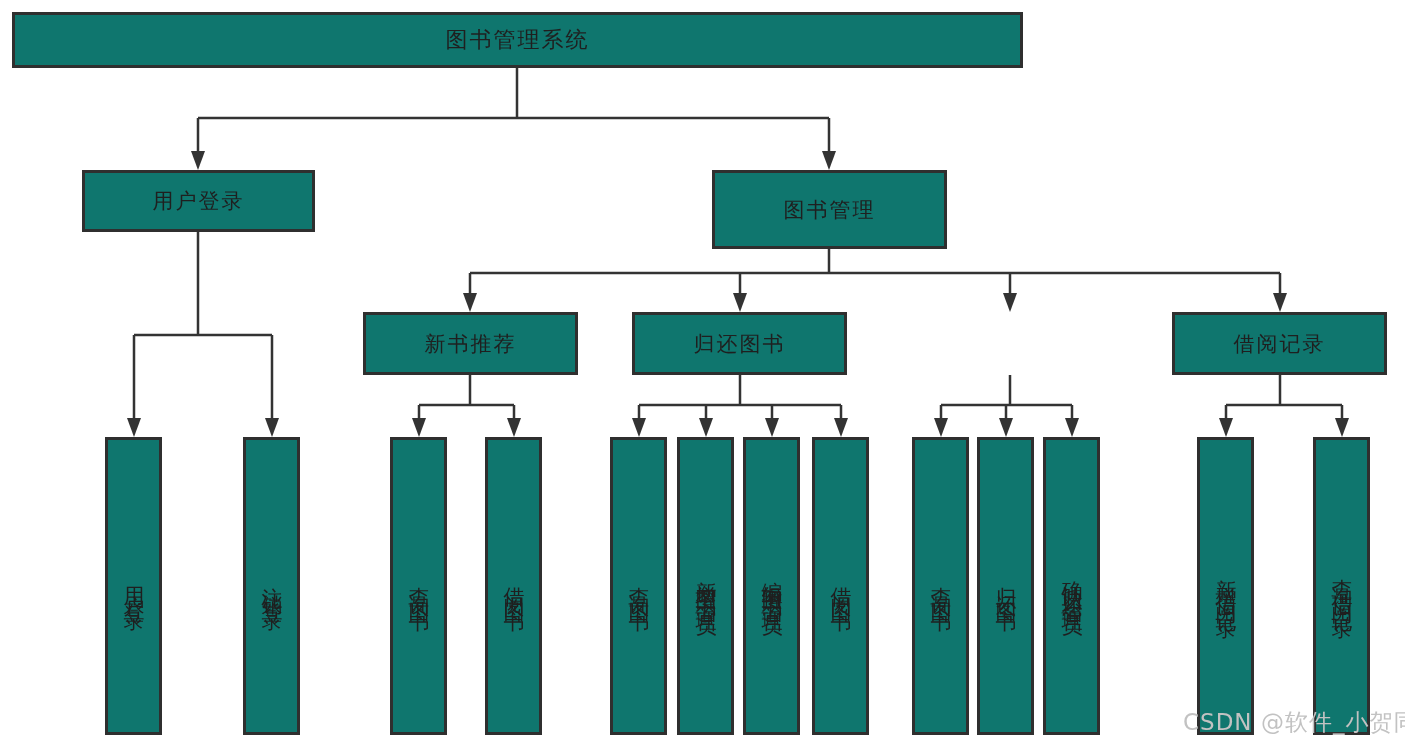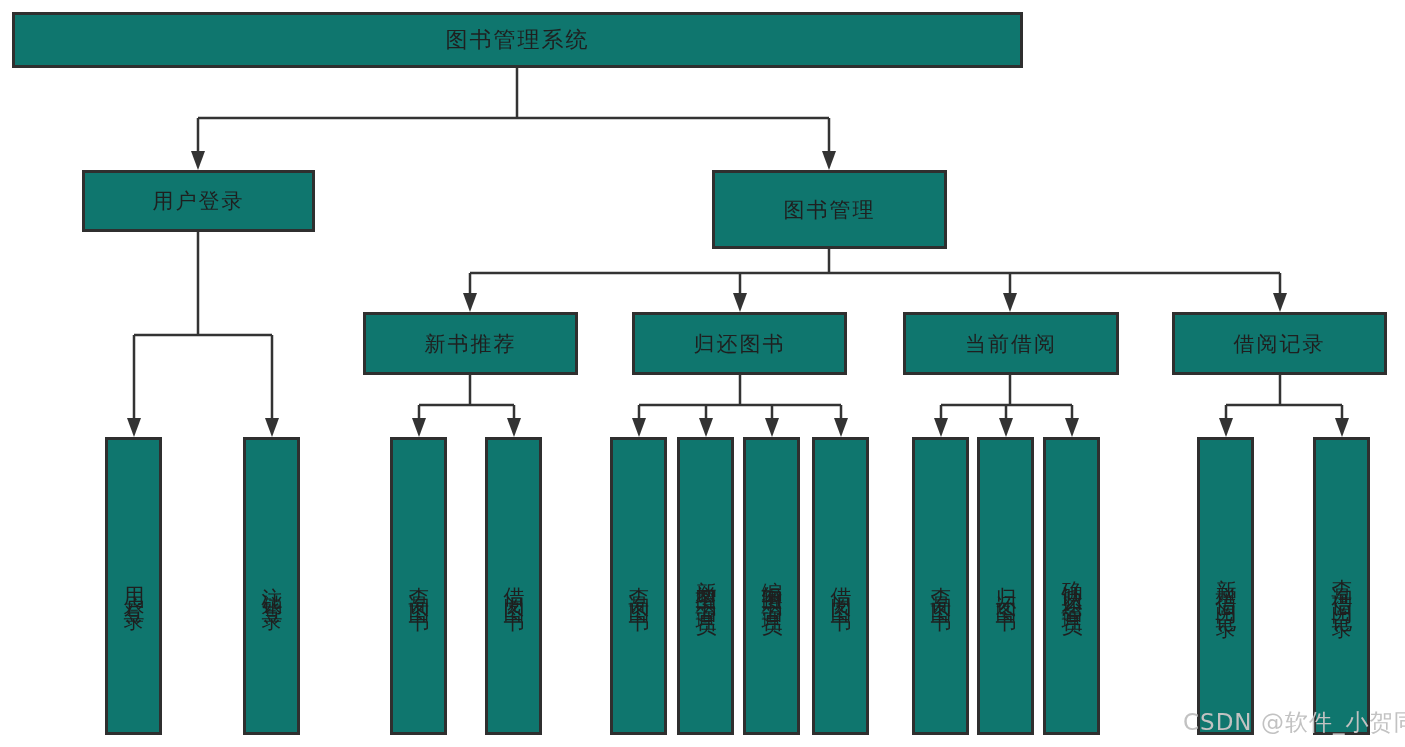--- a/index.html
+++ b/index.html
@@ -131,21 +131,20 @@
     </g>
   </svg>
 
   <div class="node root h">图书管理系统</div>
 
   <div class="node h" style="left:82px; top:170px; width:233px; height:62px;">用户登录</div>
   <div class="node h" style="left:712px; top:170px; width:235px; height:79px;">图书管理</div>
 
   <div class="node h" style="left:363px; top:312px; width:215px; height:63px;">新书推荐</div>
   <div class="node h" style="left:632px; top:312px; width:215px; height:63px;">归还图书</div>
-  <div class="node h" style="left:903px; top:312px; width:216px; height:63px;">当前借阅</div>
   <div class="node h" style="left:1172px; top:312px; width:215px; height:63px;">借阅记录</div>
 
   <div class="node leaf" style="left:105px;">用户登录</div>
   <div class="node leaf" style="left:243px;">注销登录</div>
 
   <div class="node leaf" style="left:390px;">查询图书</div>
   <div class="node leaf" style="left:485px;">借阅图书</div>
 
   <div class="node leaf" style="left:610px;">查询图书</div>
   <div class="node leaf" style="left:677px; letter-spacing:5px;">新增图书（管理员）</div>

